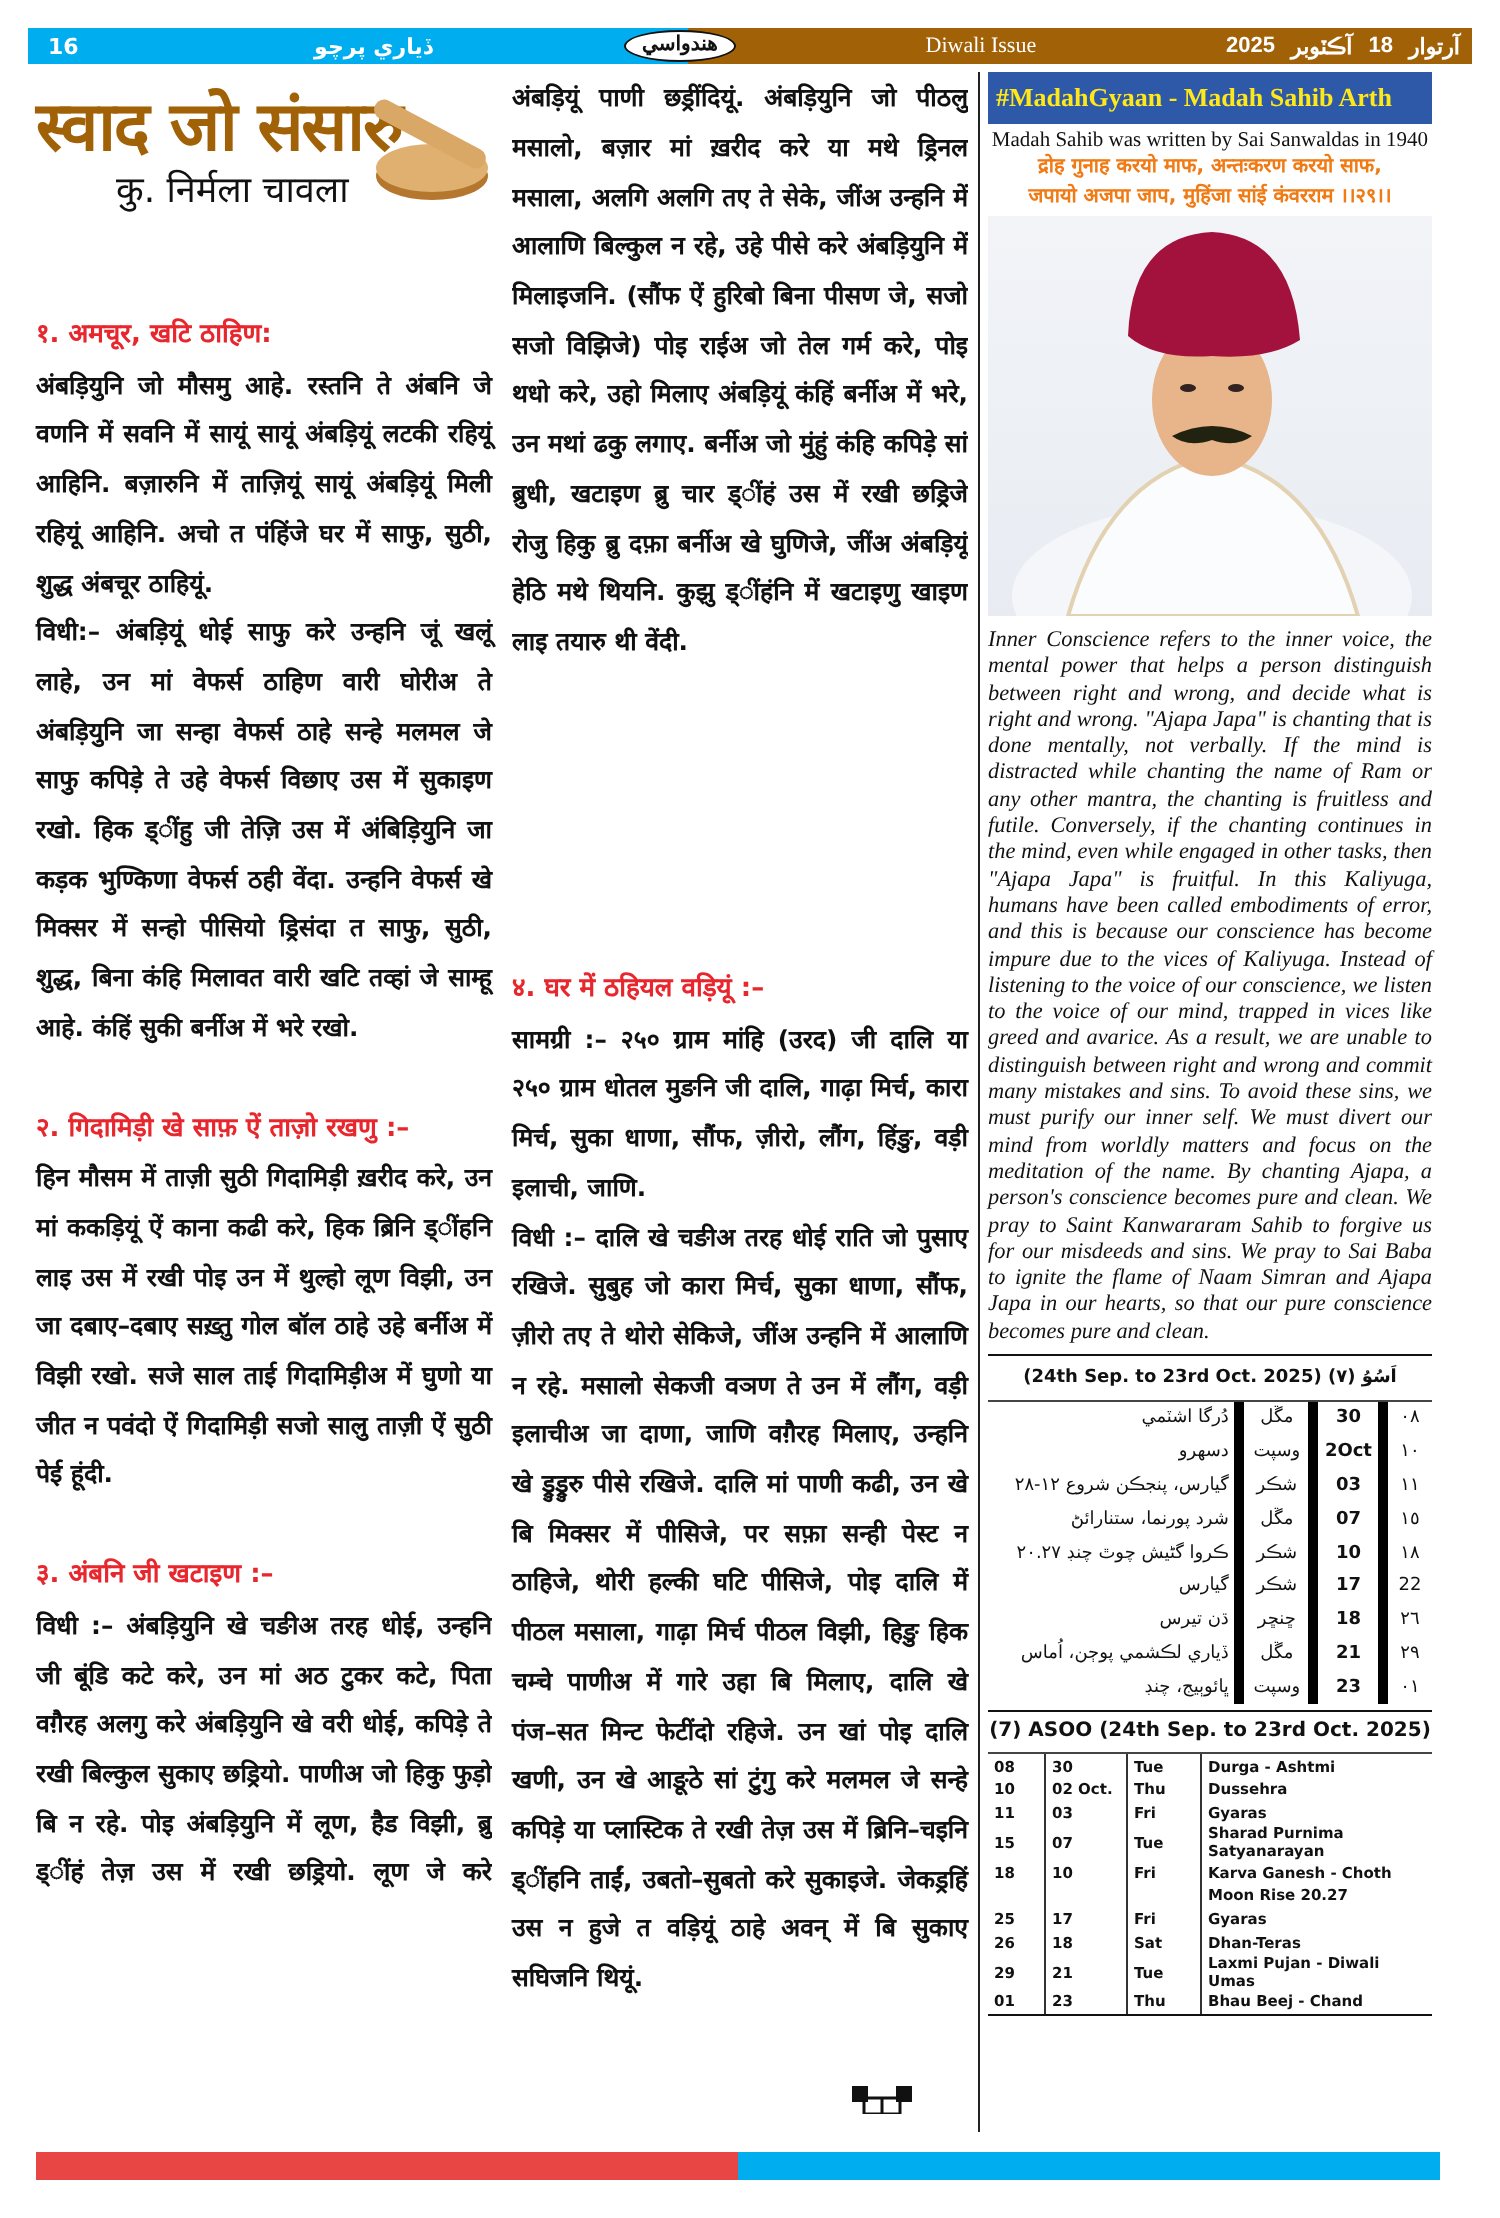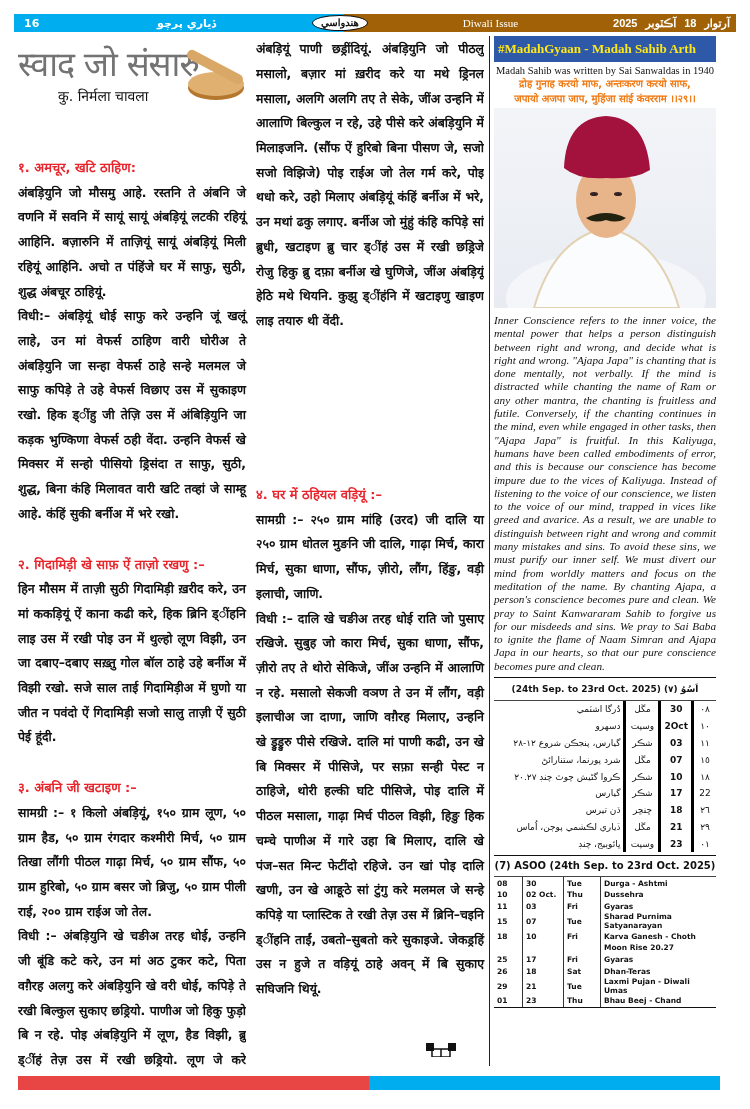--- a/index.html
+++ b/index.html
@@ -7,35 +7,35 @@
   .header { position:absolute; top:14px; left:14px; width:722px; height:18px; display:flex; }
   .hdr-left { width:330px; background:#00aeef; display:flex; align-items:center; justify-content:space-between; padding:0 10px; box-sizing:border-box; color:#fff; font-size:11px; font-weight:bold; }
   .hdr-right { flex:1; background:#a16207; display:flex; align-items:center; justify-content:space-between; padding:0 6px 0 4px; box-sizing:border-box; color:#fff; font-size:11px; font-family:"Liberation Serif", serif; }
   .logo { background:#fff; color:#111; border:1.5px solid #111; border-radius:50%; padding:0 8px; font-size:10px; height:14px; line-height:14px; font-weight:bold; margin-left:-36px; }
   .hdr-date { display:flex; gap:8px; font-family:"Liberation Sans", sans-serif; font-weight:bold; }
   .col { position:absolute; top:36px; font-size:12.4px; line-height:24.7px; font-weight:bold; text-align:justify; }
   .col1 { left:18px; width:228px; }
   .col2 { left:256px; width:228px; top:37px; }
   .vrule { position:absolute; left:489px; top:36px; width:1px; height:1030px; background:#222; }
   .title-block { height:112px; position:relative; }
-  .title { font-size:34px; color:#737373; font-weight:normal; line-height:44px; margin-top:6px; font-family:"DejaVu Sans", sans-serif; letter-spacing:-1px; }
-  .author { font-size:14px; font-weight:normal; margin-left:40px; line-height:20px; }
+  .title { font-size:34px; color:#a16207; font-weight:bold; line-height:44px; margin-top:6px; font-family:"DejaVu Sans", sans-serif; letter-spacing:-1px; }
+  .author { font-size:18px; font-weight:normal; margin-left:40px; line-height:20px; }
   .rolling-pin { position:absolute; right:-4px; top:6px; width:70px; height:56px; }
   .sec { color:#e8262d; font-weight:bold; font-size:13px; margin-top:2px; }
   .gap { height:24px; }
   .side { position:absolute; left:494px; top:36px; width:222px; }
   .side-banner { background:#2e59a8; color:#ffe81a; font-family:"Liberation Serif", serif; font-weight:bold; font-size:13px; height:26px; line-height:26px; padding-left:4px; white-space:nowrap; }
   .side-sub { font-family:"Liberation Serif", serif; font-size:10.5px; text-align:center; margin-top:3px; }
   .side-verse { color:#f07a14; font-weight:bold; font-size:10px; text-align:center; line-height:15px; }
   .portrait { width:222px; height:200px; background:linear-gradient(180deg,#f2f4f8,#e8ecf2); position:relative; margin-top:2px; }
   .side-text { font-family:"Liberation Serif", serif; font-style:italic; font-size:11.2px; line-height:13.3px; text-align:justify; margin-top:6px; }
   .cal-rule { border-top:1.5px solid #111; margin-top:4px; }
   .cal-head { font-size:9px; font-weight:bold; text-align:center; height:22px; line-height:22px; border-bottom:1.5px solid #444; }
   table { border-collapse:collapse; width:100%; }
-  .sindhi td { font-size:9px; height:16.8px; padding:0 3px; border-left:3px solid #000000; }
+  .sindhi td { font-size:9px; height:16.8px; padding:0 3px; border-left:5px solid #000000; }
   .sindhi td:first-child { border-left:none; text-align:right; }
   .sindhi td.n { text-align:center; font-weight:bold; width:22px; }
   .sindhi td.d { text-align:center; width:16px; }
   .sindhi td.w { width:26px; text-align:center; }
   .eng-head { font-size:10px; text-align:center; border-top:1.5px solid #111; margin-top:3px; height:20px; line-height:20px; border-bottom:1.5px solid #444; font-weight:bold; }
   .eng td { font-size:7.5px; height:11.7px; padding:0 3px; font-weight:bold; border-left:1px solid #333; }
   .eng td:first-child { border-left:none; }
   .eng-bottom { border-top:1.5px solid #111; }
   .footer { position:absolute; top:1076px; left:18px; width:702px; height:14px; display:flex; }
   .footer .r { width:50%; background:#e84545; }
@@ -74,21 +74,20 @@
     </svg>
   </div>
   <div class="sec">१. अमचूर, खटि ठाहिण:</div>
   <div>अंबड़ियुनि जो मौसमु आहे. रस्तनि ते अंबनि जे वणनि में सवनि में सायूं सायूं अंबड़ियूं लटकी रहियूं आहिनि. बज़ारुनि में ताज़ियूं सायूं अंबड़ियूं मिली रहियूं आहिनि. अचो त पंहिंजे घर में साफु, सुठी, शुद्ध अंबचूर ठाहियूं.</div>
   <div>विधी:– अंबड़ियूं धोई साफु करे उन्हनि जूं खलूं लाहे, उन मां वेफर्स ठाहिण वारी घोरीअ ते अंबड़ियुनि जा सन्हा वेफर्स ठाहे सन्हे मलमल जे साफु कपिड़े ते उहे वेफर्स विछाए उस में सुकाइण रखो. हिक ड्ींहु जी तेज़ि उस में अंबिड़ियुनि जा कड़क भुण्किणा वेफर्स ठही वेंदा. उन्हनि वेफर्स खे मिक्सर में सन्हो पीसियो ड्रिसंदा त साफु, सुठी, शुद्ध, बिना कंहि मिलावत वारी खटि तव्हां जे साम्हू आहे. कंहिं सुकी बर्नीअ में भरे रखो.</div>
   <div class="gap"></div>
   <div class="sec">२. गिदामिड़ी खे साफ़ ऐं ताज़ो रखणु :–</div>
   <div>हिन मौसम में ताज़ी सुठी गिदामिड़ी ख़रीद करे, उन मां ककड़ियूं ऐं काना कढी करे, हिक ब्रिनि ड्ींहनि लाइ उस में रखी पोइ उन में थुल्हो लूण विझी, उन जा दबाए–दबाए सख़्तु गोल बॉल ठाहे उहे बर्नीअ में विझी रखो. सजे साल ताई गिदामिड़ीअ में घुणो या जीत न पवंदो ऐं गिदामिड़ी सजो सालु ताज़ी ऐं सुठी पेई हूंदी.</div>
   <div class="gap"></div>
   <div class="sec">३. अंबनि जी खटाइण :–</div>
-  <div>सामग्री :– १ किलो अंबड़ियूं, १५० ग्राम लूण, ५० ग्राम हैड, ५० ग्राम रंगदार कश्मीरी मिर्च, ५० ग्राम तिखा लौंगी पीठल गाढ़ा मिर्च, ५० ग्राम सौंफ, ५० ग्राम हुरिबो, ५० ग्राम बसर जो ब्रिजु, ५० ग्राम पीली राई, २०० ग्राम राईअ जो तेल.</div>
   <div style="height:148px;overflow:hidden">विधी :– अंबड़ियुनि खे चङीअ तरह धोई, उन्हनि जी बूंडि कटे करे, उन मां अठ टुकर कटे, पिता वग़ैरह अलगु करे अंबड़ियुनि खे वरी धोई, कपिड़े ते रखी बिल्कुल सुकाए छड्रियो. पाणीअ जो हिकु फुड़ो बि न रहे. पोइ अंबड़ियुनि में लूण, हैड विझी, ब्रु ड्ींहं तेज़ उस में रखी छड्रियो. लूण जे करे अंबड़ियूं पाणी छड्रींदियूं. अंबड़ियुनि जो पीठलु मसालो, बज़ार मां ख़रीद करे या मथे ड्रिनल मसाला, अलगि अलगि तए ते सेके, जींअ उन्हनि में आलाणि बिल्कुल न रहे, उहे पीसे करे अंबड़ियुनि में मिलाइजनि. (सौंफ ऐं हुरिबो बिना पीसण जे, सजो सजो विझिजे) पोइ राईअ जो तेल गर्म करे, पोइ थधो करे, उहो मिलाए अंबड़ियूं कंहिं बर्नीअ में भरे, उन मथां ढकु लगाए. बर्नीअ जो मुंहुं कंहि कपिड़े सां ब्रुधी, खटाइण ब्रु चार ड्ींहं उस में रखी छड्रिजे रोजु हिकु ब्रु दफ़ा बर्नीअ खे घुणिजे, जींअ अंबड़ियूं हेठि मथे थियनि. कुझु ड्ींहंनि में खटाइणु खाइण लाइ तयारु थी वेंदी.</div>
 </div>
 
 <div class="col col2">
   <div style="height:420px;overflow:hidden;">
     <div style="margin-top:-148px">विधी :– अंबड़ियुनि खे चङीअ तरह धोई, उन्हनि जी बूंडि कटे करे, उन मां अठ टुकर कटे, पिता वग़ैरह अलगु करे अंबड़ियुनि खे वरी धोई, कपिड़े ते रखी बिल्कुल सुकाए छड्रियो. पाणीअ जो हिकु फुड़ो बि न रहे. पोइ अंबड़ियुनि में लूण, हैड विझी, ब्रु ड्ींहं तेज़ उस में रखी छड्रियो. लूण जे करे अंबड़ियूं पाणी छड्रींदियूं. अंबड़ियुनि जो पीठलु मसालो, बज़ार मां ख़रीद करे या मथे ड्रिनल मसाला, अलगि अलगि तए ते सेके, जींअ उन्हनि में आलाणि बिल्कुल न रहे, उहे पीसे करे अंबड़ियुनि में मिलाइजनि. (सौंफ ऐं हुरिबो बिना पीसण जे, सजो सजो विझिजे) पोइ राईअ जो तेल गर्म करे, पोइ थधो करे, उहो मिलाए अंबड़ियूं कंहिं बर्नीअ में भरे, उन मथां ढकु लगाए. बर्नीअ जो मुंहुं कंहि कपिड़े सां ब्रुधी, खटाइण ब्रु चार ड्ींहं उस में रखी छड्रिजे रोजु हिकु ब्रु दफ़ा बर्नीअ खे घुणिजे, जींअ अंबड़ियूं हेठि मथे थियनि. कुझु ड्ींहंनि में खटाइणु खाइण लाइ तयारु थी वेंदी.</div>
   </div>
   <div class="gap"></div>
   <div class="sec">४. घर में ठहियल वड़ियूं :–</div>
   <div>सामग्री :– २५० ग्राम मांहि (उरद) जी दालि या २५० ग्राम धोतल मुङनि जी दालि, गाढ़ा मिर्च, कारा मिर्च, सुका धाणा, सौंफ, ज़ीरो, लौंग, हिंङु, वड़ी इलाची, जाणि.</div>

